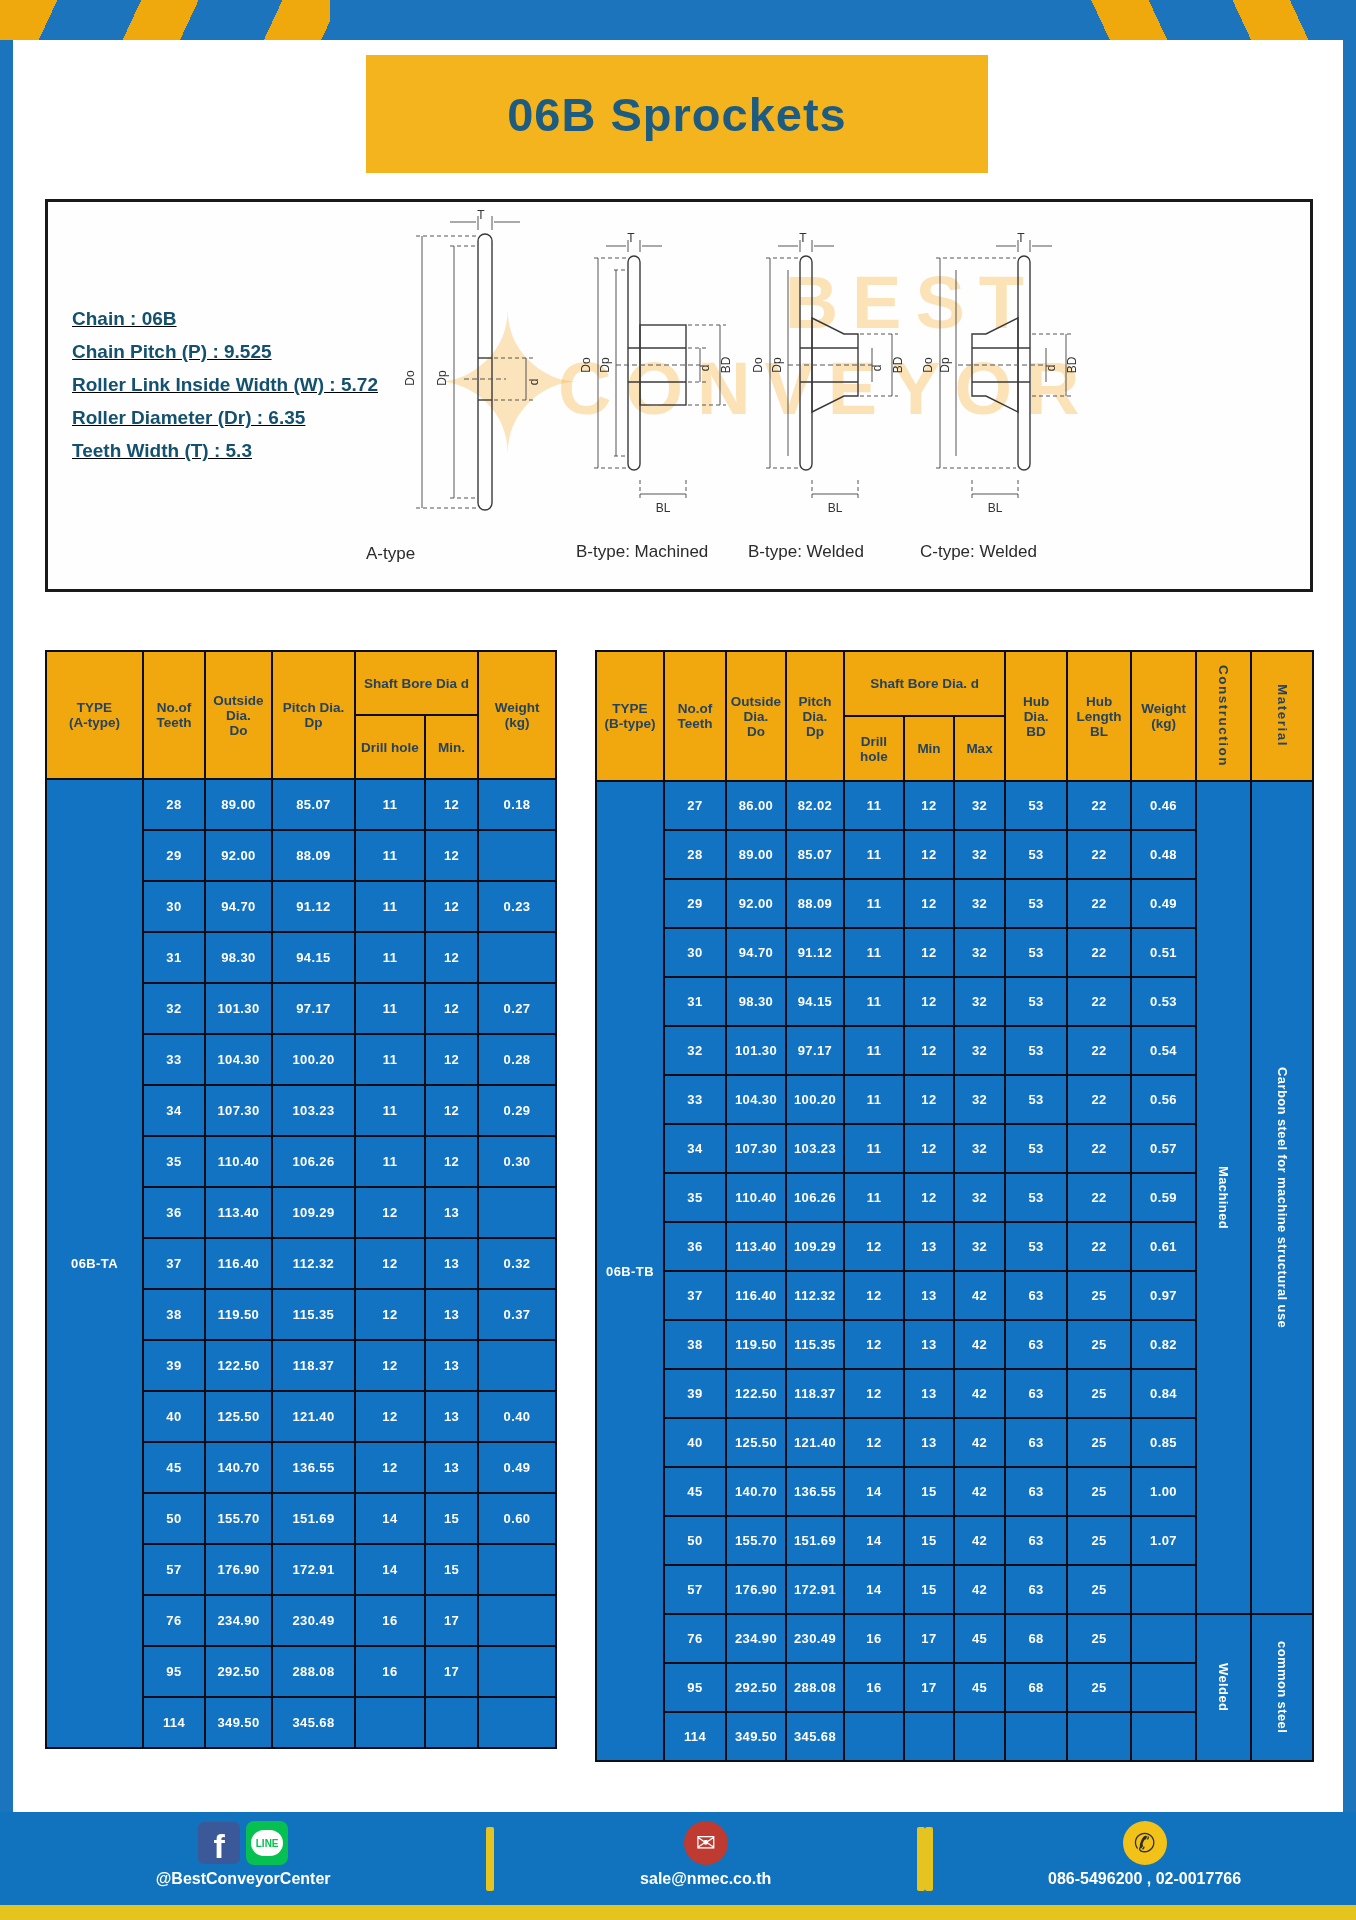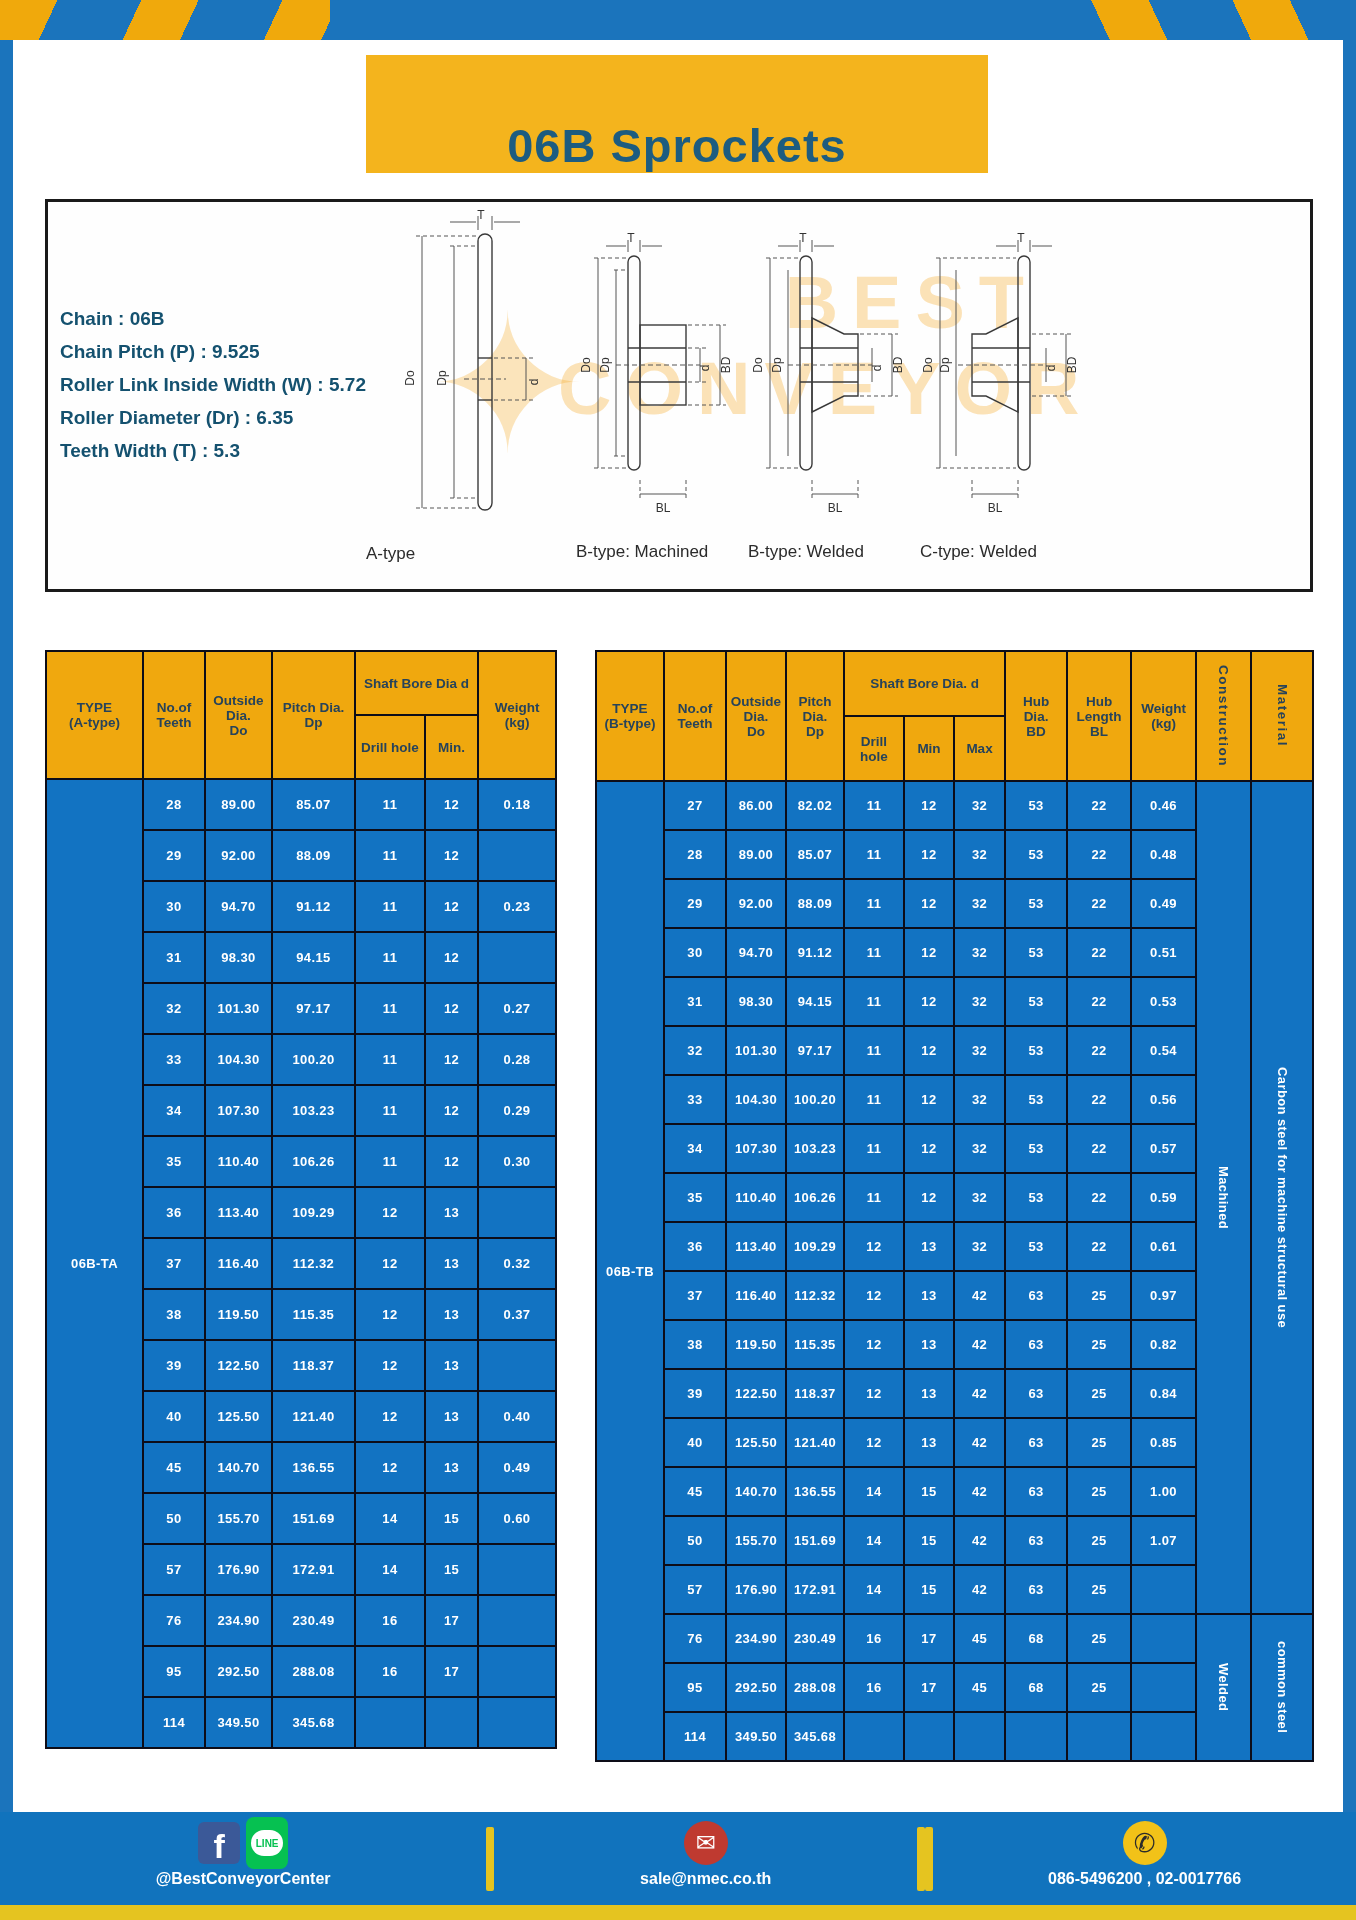--- a/index.html
+++ b/index.html
@@ -8,26 +8,26 @@
   
   .frame-left,.frame-right{position:absolute;top:0;bottom:0;width:13px;background:#1b74bc;z-index:5;}
   .frame-left{left:0;} .frame-right{right:0;}
   
   .top-band{position:absolute;left:0;top:0;width:100%;height:40px;background:#1b74bc;z-index:6;}
   .stripes{position:absolute;top:0;height:100%;width:330px;}
   .stripes.left{left:0;background:repeating-linear-gradient(115deg,#f0a90c 0 52px,#1b74bc 52px 128px);}
   .stripes.right{right:0;background:repeating-linear-gradient(65deg,#1b74bc 0 76px,#f0a90c 76px 128px);}
   
   .title-banner{position:absolute;left:366px;top:55px;width:622px;height:118px;background:#f4b41d;
-    display:flex;align-items:flex-end;justify-content:center;}
+    display:flex;align-items:center;justify-content:center;}
   .title-banner h1{margin:0;font-size:47px;font-weight:bold;color:#1d5c80;letter-spacing:1px;}
   
   .panel{position:absolute;left:45px;top:199px;width:1268px;height:393px;background:#fefefe;
     border:3px solid #1a1a1a;box-sizing:border-box;}
-  .specs{position:absolute;left:12px;top:100px;z-index:3;}
+  .specs{position:absolute;left:24px;top:100px;z-index:3;text-decoration:underline;}
   .spec-line{font-size:19px;font-weight:bold;color:#14516f;line-height:33px;white-space:nowrap;}
   
   .watermark{position:absolute;left:360px;top:18px;width:660px;height:330px;z-index:1;pointer-events:none;text-align:center;}
   .wm-logo{position:absolute;left:20px;top:70px;font-size:190px;line-height:190px;color:rgba(246,168,33,.30);}
   .wm-text{position:absolute;left:150px;top:40px;width:480px;text-align:right;font-weight:bold;letter-spacing:14px;}
   .wm-text .l1,.wm-text .l2{color:rgba(246,168,33,.32);font-size:74px;line-height:86px;}
   .wm-text .l3{color:rgba(70,150,210,.30);font-size:74px;line-height:86px;}
   
   .diagram{position:absolute;z-index:2;}
   .diagram svg{display:block;}
@@ -53,21 +53,21 @@
   
   .footer{position:absolute;left:0;top:1812px;width:100%;height:93px;background:#1173bd;z-index:6;
     display:flex;align-items:stretch;}
   .bottom-strip{position:absolute;left:0;top:1905px;width:100%;height:15px;background:#e5c420;z-index:6;}
   .f-item{flex:1;display:flex;flex-direction:column;align-items:center;justify-content:flex-start;padding-top:8px;}
   .f-item .icons{display:flex;gap:6px;align-items:center;height:46px;}
   .f-item .f-label{color:#ffffff;font-weight:bold;font-size:16px;margin-top:4px;white-space:nowrap;}
   .f-sep{width:8px;height:64px;background:#e5c420;align-self:center;border-radius:2px;}
   .icon-fb{width:42px;height:42px;background:#3b5998;border-radius:6px;color:#fff;font-size:34px;font-weight:bold;
     display:flex;align-items:flex-end;justify-content:center;line-height:36px;}
-  .icon-line{width:42px;height:52px;background:#06c151;border-radius:8px;display:flex;align-items:center;justify-content:center;text-align:right;}
+  .icon-line{width:42px;height:44px;background:#06c151;border-radius:8px;display:flex;align-items:center;justify-content:center;text-align:right;}
   .icon-line .bubble{width:32px;height:26px;background:#fff;border-radius:13px;color:#06c151;font-size:10px;font-weight:bold;
     display:flex;align-items:center;justify-content:center;}
   .icon-mail{width:44px;height:44px;background:#bf3a30;border-radius:50%;color:#fff;font-size:24px;
     display:flex;align-items:center;justify-content:center;}
   .icon-globe{width:44px;height:44px;background:#29a3e2;border-radius:50%;display:flex;align-items:center;justify-content:center;}
   .icon-phone{width:44px;height:44px;background:#f2c218;border-radius:50%;color:#2b2b2b;font-size:26px;
     display:flex;align-items:center;justify-content:center;}
   .f-item:first-child{flex:1.15;}
   .f-item:nth-child(5){flex:1.3;}
 </style>

